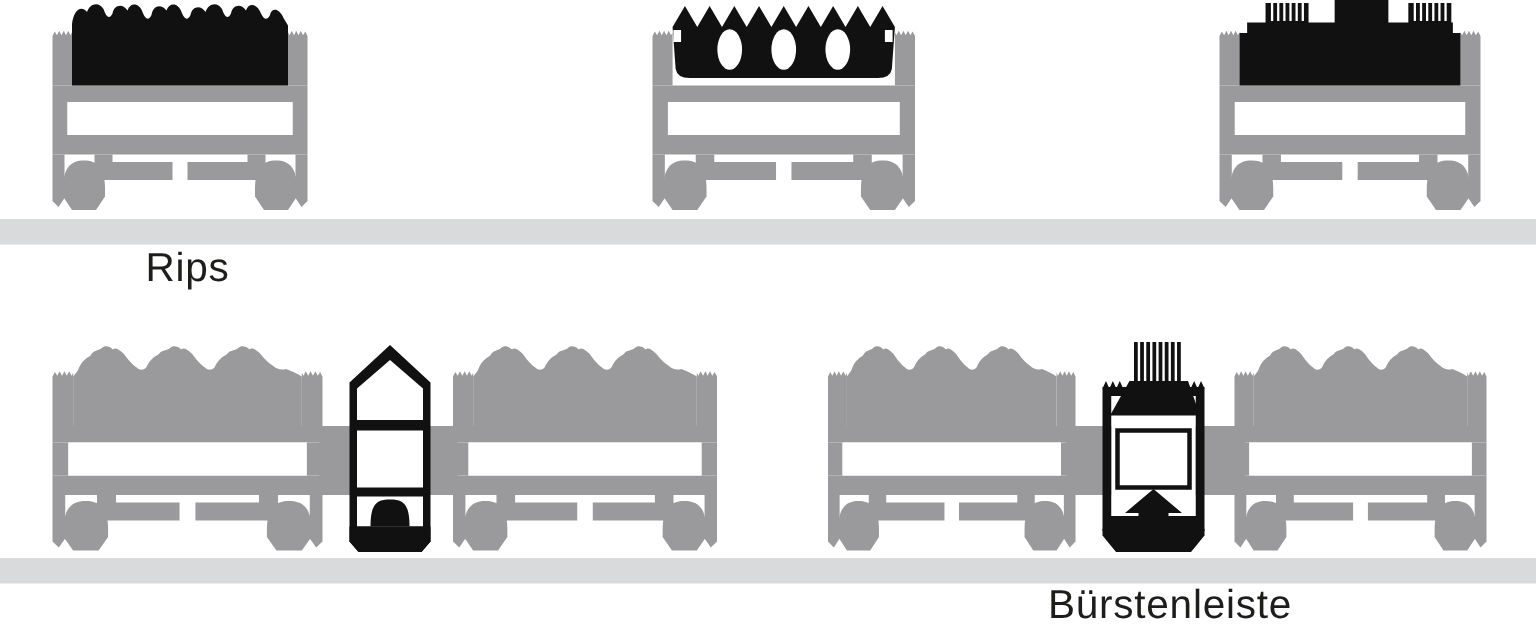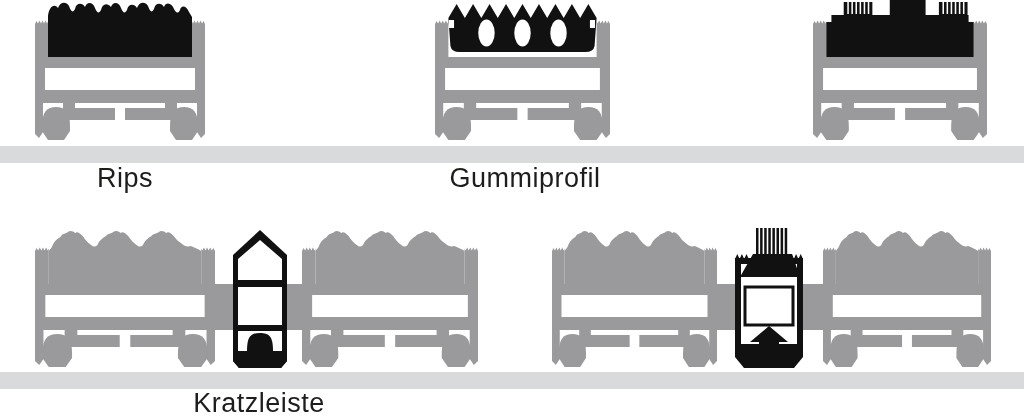--- a/index.html
+++ b/index.html
@@ -125,16 +125,15 @@
       <path fill="var(--black-insert,#111111)" d="M0,31 L2.3,26 L4.6,31 L6.9,26 L9.2,31 L11.5,26 L13.8,31 Z"></path>
       <path fill="var(--black-insert,#111111)" d="M54.2,31 L56.5,26 L58.8,31 L61.1,26 L63.4,31 L65.7,26 L68,31 Z"></path>
       <path fill="var(--black-insert,#111111)" d="M18,26 L57,26 L65,49 L5,49 Z"></path>
       <rect x="10" y="59" width="48" height="38" fill="var(--background,#ffffff)" stroke="var(--black-insert,#111111)" stroke-width="3"></rect>
       <path fill="var(--black-insert,#111111)" d="M34,98 L53,114 L44,114 L44,122 L24,122 L24,114 L15,114 Z"></path>
       <path fill="var(--black-insert,#111111)" d="M4,116 L64,116 L68,125 L68,129 L59,140 L9,140 L0,129 L0,125 Z"></path>
     </g>
   </svg>
 
   <div class="label" style="left:125px;top:163px">Rips</div>
-  <div class="label" style="left:525px;top:163px">Gummiprofil</div>
-  <div class="label" style="left:259px;top:388px">Kratzleiste</div>
+  <div class="label" style="left:780px;top:388px">Bürstenleiste</div>
 
 </div>
 
 </body></html>

